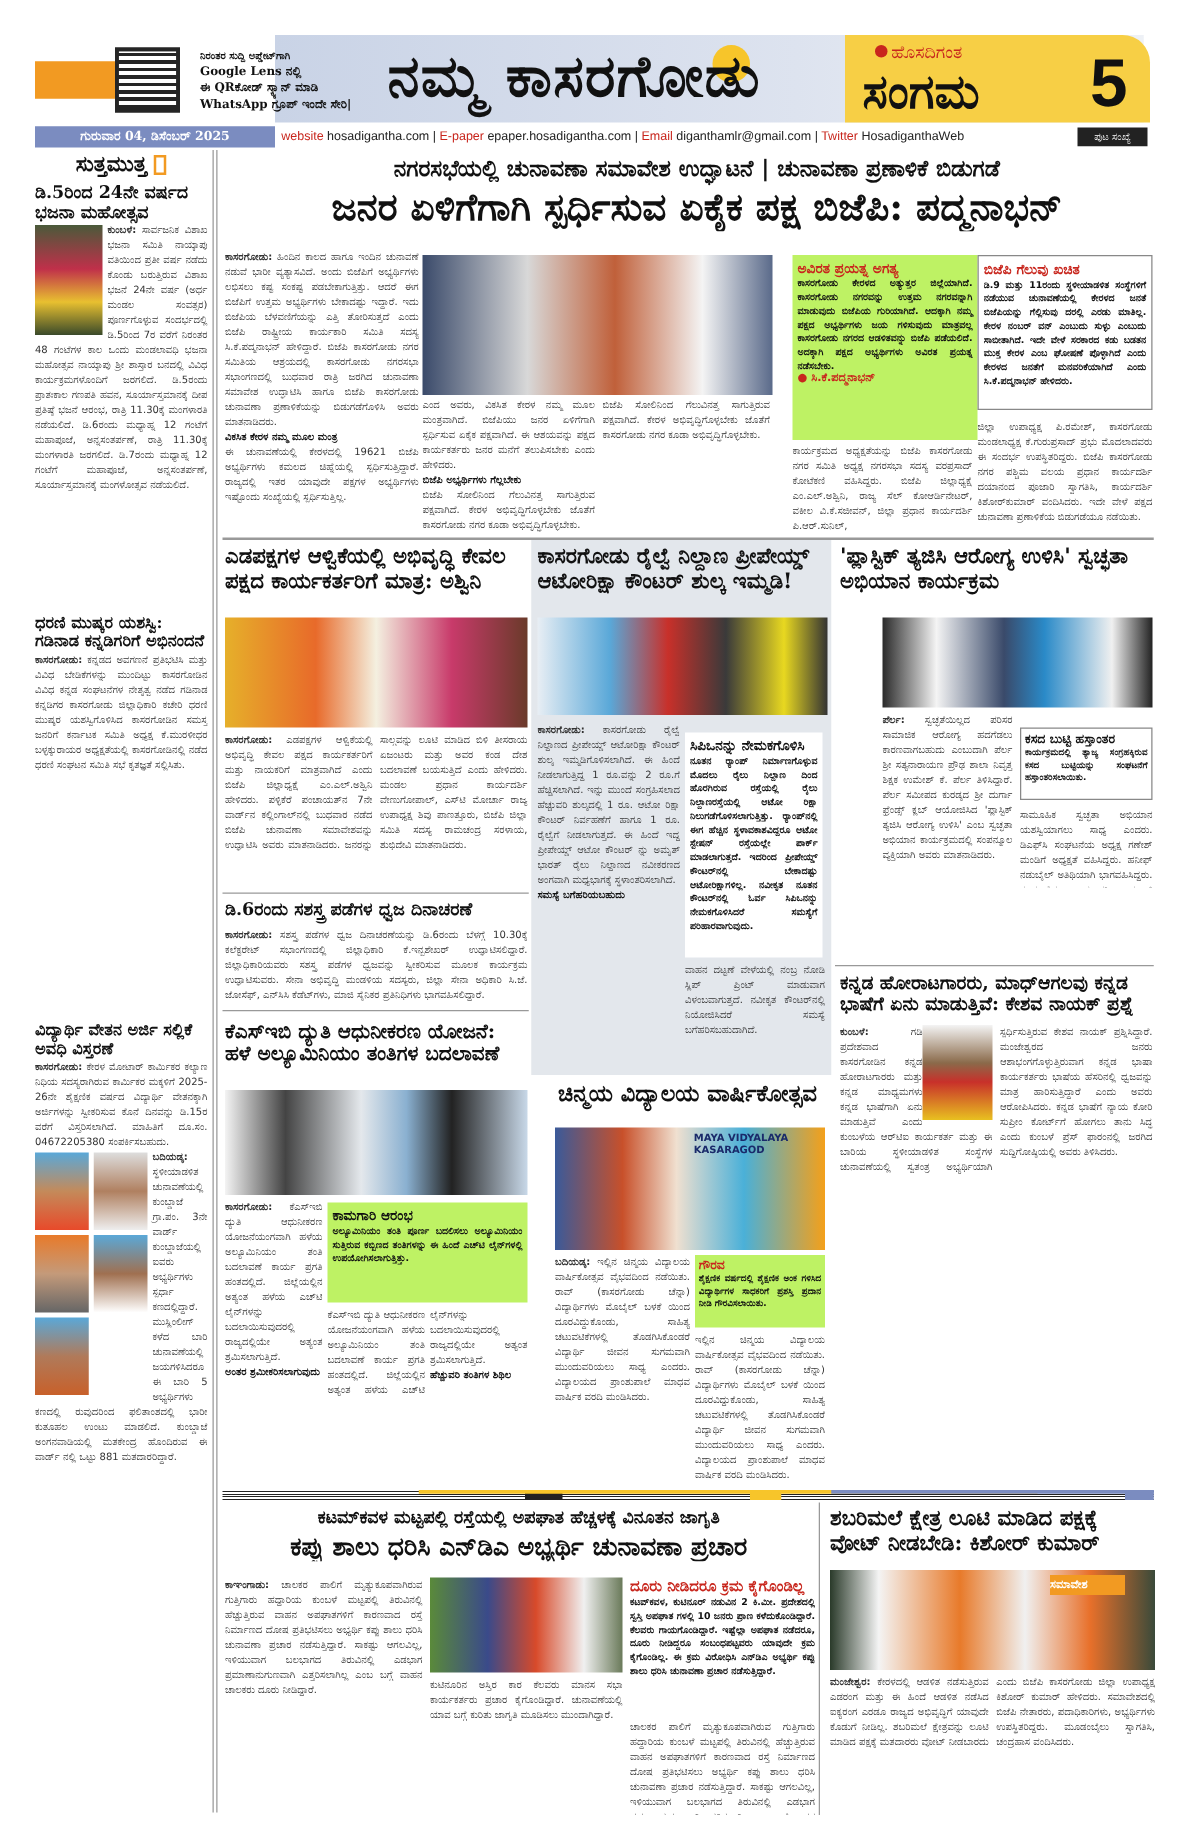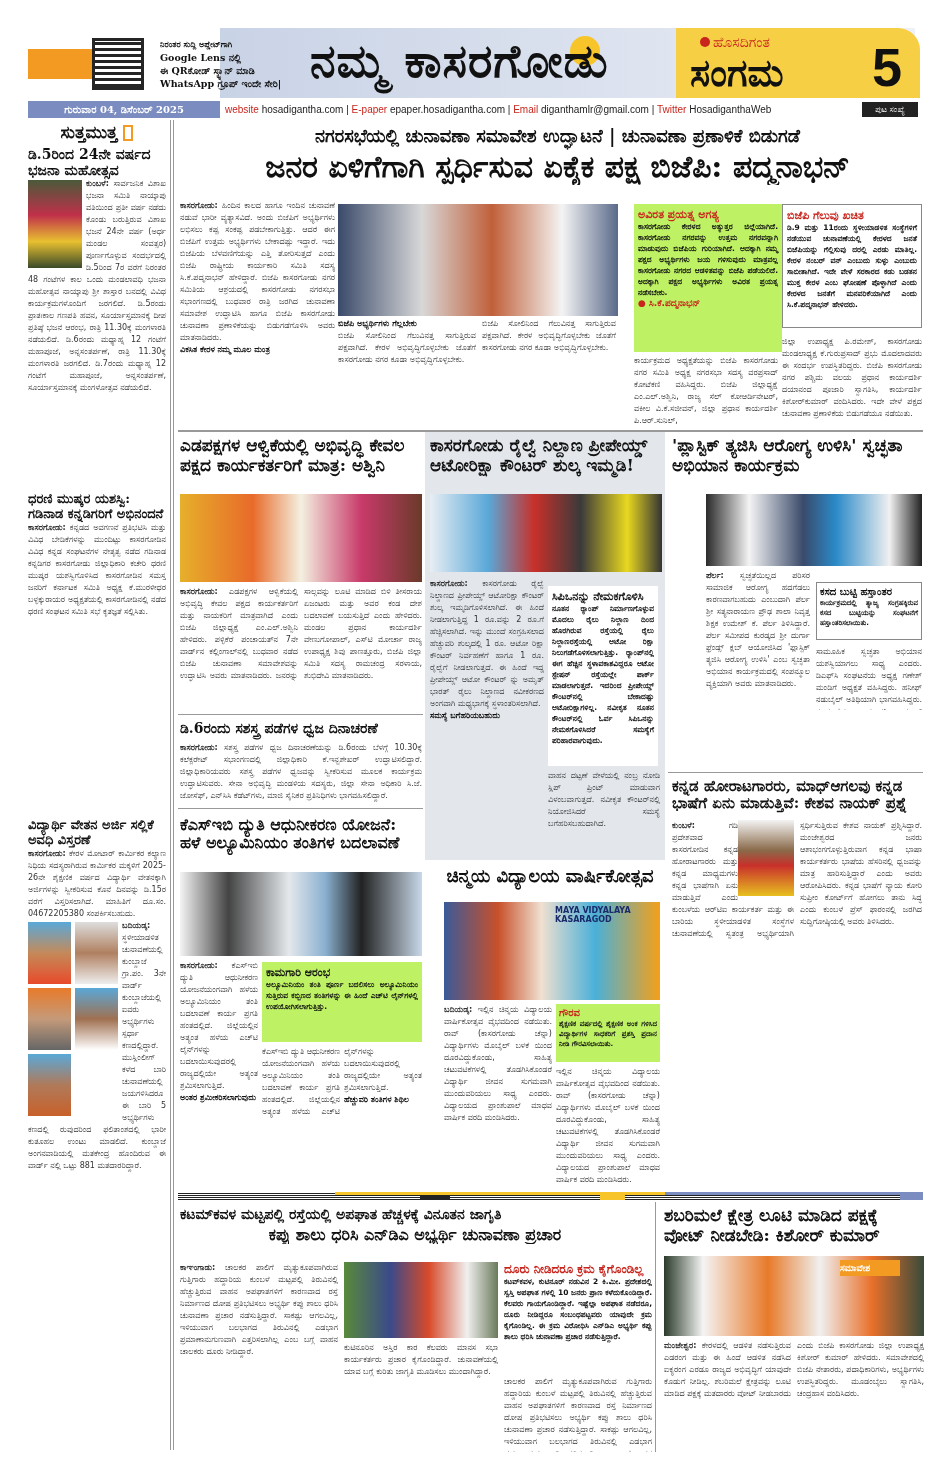--- a/index.html
+++ b/index.html
@@ -98,23 +98,25 @@
   </div>
 </div>
 
 <div class="abs head" style="left:180px;top:126px;width:755px;text-align:center;font-size:18px">ನಗರಸಭೆಯಲ್ಲಿ ಚುನಾವಣಾ ಸಮಾವೇಶ ಉದ್ಘಾಟನೆ | ಚುನಾವಣಾ ಪ್ರಣಾಳಿಕೆ ಬಿಡುಗಡೆ</div>
 <div class="abs head" style="left:180px;top:150px;width:755px;text-align:center;font-size:30px;white-space:nowrap;overflow:hidden">ಜನರ ಏಳಿಗೆಗಾಗಿ ಸ್ಪರ್ಧಿಸುವ ಏಕೈಕ ಪಕ್ಷ ಬಿಜೆಪಿ: ಪದ್ಮನಾಭನ್</div>
 
 <div class="abs body" style="left:180px;top:200px;width:155px;height:228px;overflow:hidden">
   <b>ಕಾಸರಗೋಡು:</b>
   <span>ಹಿಂದಿನ ಕಾಲದ ಹಾಗೂ ಇಂದಿನ ಚುನಾವಣೆ ನಡುವೆ ಭಾರೀ ವ್ಯತ್ಯಾಸವಿದೆ. ಅಂದು ಬಿಜೆಪಿಗೆ ಅಭ್ಯರ್ಥಿಗಳು ಲಭಿಸಲು ಕಷ್ಟ ಸಂಕಷ್ಟ ಪಡಬೇಕಾಗುತ್ತಿತ್ತು. ಆದರೆ ಈಗ ಬಿಜೆಪಿಗೆ ಉತ್ತಮ ಅಭ್ಯರ್ಥಿಗಳು ಬೇಕಾದಷ್ಟು ಇದ್ದಾರೆ. ಇದು ಬಿಜೆಪಿಯ ಬೆಳವಣಿಗೆಯನ್ನು ಎತ್ತಿ ತೋರಿಸುತ್ತದೆ ಎಂದು ಬಿಜೆಪಿ ರಾಷ್ಟ್ರೀಯ ಕಾರ್ಯಕಾರಿ ಸಮಿತಿ ಸದಸ್ಯ ಸಿ.ಕೆ.ಪದ್ಮನಾಭನ್ ಹೇಳಿದ್ದಾರೆ. ಬಿಜೆಪಿ ಕಾಸರಗೋಡು ನಗರ ಸಮಿತಿಯ ಆಶ್ರಯದಲ್ಲಿ ಕಾಸರಗೋಡು ನಗರಸಭಾ ಸಭಾಂಗಣದಲ್ಲಿ ಬುಧವಾರ ರಾತ್ರಿ ಜರಗಿದ ಚುನಾವಣಾ ಸಮಾವೇಶ ಉದ್ಘಾಟಿಸಿ ಹಾಗೂ ಬಿಜೆಪಿ ಕಾಸರಗೋಡು ಚುನಾವಣಾ ಪ್ರಣಾಳಿಕೆಯನ್ನು ಬಿಡುಗಡೆಗೊಳಿಸಿ ಅವರು ಮಾತನಾಡಿದರು.</span>
   <div style="font-weight:bold;color:#111">ವಿಕಸಿತ ಕೇರಳ ನಮ್ಮ ಮೂಲ ಮಂತ್ರ</div>
+  <span>ಈ ಚುನಾವಣೆಯಲ್ಲಿ ಕೇರಳದಲ್ಲಿ 19621 ಬಿಜೆಪಿ ಅಭ್ಯರ್ಥಿಗಳು ಕಮಲದ ಚಿಹ್ನೆಯಲ್ಲಿ ಸ್ಪರ್ಧಿಸುತ್ತಿದ್ದಾರೆ. ರಾಜ್ಯದಲ್ಲಿ ಇತರ ಯಾವುದೇ ಪಕ್ಷಗಳ ಅಭ್ಯರ್ಥಿಗಳು ಇಷ್ಟೊಂದು ಸಂಖ್ಯೆಯಲ್ಲಿ ಸ್ಪರ್ಧಿಸುತ್ತಿಲ್ಲ.</span>
 </div>
 <div class="abs photo" style="left:338px;top:204px;width:280px;height:112px;background:linear-gradient(90deg,#3a4a6a,#d8d8d8 30%,#c0603a 55%,#f4f4f4 80%,#5a6a8a)"></div>
 <div class="abs body" style="left:338px;top:318px;width:138px;height:110px;overflow:hidden">
+  <span>ಎಂದ ಅವರು, ವಿಕಸಿತ ಕೇರಳ ನಮ್ಮ ಮೂಲ ಮಂತ್ರವಾಗಿದೆ. ಬಿಜೆಪಿಯು ಜನರ ಏಳಿಗೆಗಾಗಿ ಸ್ಪರ್ಧಿಸುವ ಏಕೈಕ ಪಕ್ಷವಾಗಿದೆ. ಈ ಆಶಯವನ್ನು ಪಕ್ಷದ ಕಾರ್ಯಕರ್ತರು ಜನರ ಮನೆಗೆ ತಲುಪಿಸಬೇಕು ಎಂದು ಹೇಳಿದರು.</span>
   <div style="font-weight:bold;color:#111">ಬಿಜೆಪಿ ಅಭ್ಯರ್ಥಿಗಳು ಗೆಲ್ಲಬೇಕು</div>
   <span>ಬಿಜೆಪಿ ಸೋಲಿನಿಂದ ಗೆಲುವಿನತ್ತ ಸಾಗುತ್ತಿರುವ ಪಕ್ಷವಾಗಿದೆ. ಕೇರಳ ಅಭಿವೃದ್ಧಿಗೊಳ್ಳಬೇಕು ಜೊತೆಗೆ ಕಾಸರಗೋಡು ನಗರ ಕೂಡಾ ಅಭಿವೃದ್ಧಿಗೊಳ್ಳಬೇಕು.</span>
 </div>
 <div class="abs body" style="left:482px;top:318px;width:134px;height:110px;overflow:hidden">
   <span>ಬಿಜೆಪಿ ಸೋಲಿನಿಂದ ಗೆಲುವಿನತ್ತ ಸಾಗುತ್ತಿರುವ ಪಕ್ಷವಾಗಿದೆ. ಕೇರಳ ಅಭಿವೃದ್ಧಿಗೊಳ್ಳಬೇಕು ಜೊತೆಗೆ ಕಾಸರಗೋಡು ನಗರ ಕೂಡಾ ಅಭಿವೃದ್ಧಿಗೊಳ್ಳಬೇಕು.</span>
 </div>
 <div class="abs box-gray" style="left:634px;top:204px;width:148px;height:148px;padding:4px;overflow:hidden">
   <div class="sidebox-title red" style="font-size:11px">ಅವಿರತ ಪ್ರಯತ್ನ ಅಗತ್ಯ</div>
   <div class="body" style="font-size:7.5px;line-height:11px;color:#111;font-weight:bold">ಕಾಸರಗೋಡು ಕೇರಳದ ಅತ್ಯುತ್ತರ ಜಿಲ್ಲೆಯಾಗಿದೆ. ಕಾಸರಗೋಡು ನಗರವನ್ನು ಉತ್ತಮ ನಗರವನ್ನಾಗಿ ಮಾಡುವುದು ಬಿಜೆಪಿಯ ಗುರಿಯಾಗಿದೆ. ಆದಕ್ಕಾಗಿ ನಮ್ಮ ಪಕ್ಷದ ಅಭ್ಯರ್ಥಿಗಳು ಜಯ ಗಳಿಸುವುದು ಮಾತ್ರವಲ್ಲ ಕಾಸರಗೋಡು ನಗರದ ಆಡಳಿತವನ್ನು ಬಿಜೆಪಿ ಪಡೆಯಲಿದೆ. ಅದಕ್ಕಾಗಿ ಪಕ್ಷದ ಅಭ್ಯರ್ಥಿಗಳು ಅವಿರತ ಪ್ರಯತ್ನ ನಡೆಸಬೇಕು.</div>
   <div class="red" style="font-size:9px;font-weight:bold">● <span>ಸಿ.ಕೆ.ಪದ್ಮನಾಭನ್</span></div>
@@ -216,22 +218,22 @@
 </div>
 
 <div class="abs stripe" style="left:178px;top:1192px;width:745px;background:repeating-linear-gradient(0deg,#222 0 1px,#fff 1px 2px)"></div>
 <div class="abs" style="left:420px;top:1192px;width:30px;height:8px;background:#222"></div>
 <div class="abs" style="left:335px;top:1192px;width:165px;height:3px;background:#f7c52a"></div>
 <div class="abs" style="left:500px;top:1192px;width:330px;height:3px;background:#f7c52a"></div>
 <div class="abs" style="left:600px;top:1192px;width:25px;height:8px;background:#f7c52a"></div>
 <div class="abs" style="left:665px;top:1192px;width:258px;height:3px;background:#7b8cc0"></div>
 <div class="abs" style="left:900px;top:1192px;width:23px;height:8px;background:#7b8cc0"></div>
 
-<div class="abs head" style="left:180px;top:1206px;width:470px;font-size:14px;text-align:left">ಕಟಮ್‌ಕವಳ ಮಟ್ಟಪಲ್ಲಿ ರಸ್ತೆಯಲ್ಲಿ ಅಪಘಾತ ಹೆಚ್ಚಳಕ್ಕೆ ವಿನೂತನ ಜಾಗೃತಿ</div>
-<div class="abs head" style="left:180px;top:1226px;width:470px;font-size:16px;text-align:center;white-space:nowrap;overflow:hidden">ಕಪ್ಪು ಶಾಲು ಧರಿಸಿ ಎನ್‌ಡಿಎ ಅಭ್ಯರ್ಥಿ ಚುನಾವಣಾ ಪ್ರಚಾರ</div>
+<div class="abs head" style="left:180px;top:1206px;width:470px;font-size:14px;text-align:center">ಕಟಮ್‌ಕವಳ ಮಟ್ಟಪಲ್ಲಿ ರಸ್ತೆಯಲ್ಲಿ ಅಪಘಾತ ಹೆಚ್ಚಳಕ್ಕೆ ವಿನೂತನ ಜಾಗೃತಿ</div>
+<div class="abs head" style="left:180px;top:1226px;width:470px;font-size:20px;text-align:center;white-space:nowrap;overflow:hidden">ಕಪ್ಪು ಶಾಲು ಧರಿಸಿ ಎನ್‌ಡಿಎ ಅಭ್ಯರ್ಥಿ ಚುನಾವಣಾ ಪ್ರಚಾರ</div>
 <div class="abs body" style="left:180px;top:1262px;width:158px;height:190px;overflow:hidden">
   <b>ಕಾಞಂಗಾಡು:</b>
   <span>ಚಾಲಕರ ಪಾಲಿಗೆ ಮೃತ್ಯುಕೂಪವಾಗಿರುವ ಗುತ್ತಿಗಾರು ಹದ್ದಾರಿಯ ಕುಂಬಳೆ ಮಟ್ಟಪಲ್ಲಿ ತಿರುವಿನಲ್ಲಿ ಹೆಚ್ಚುತ್ತಿರುವ ವಾಹನ ಅಪಘಾತಗಳಿಗೆ ಕಾರಣವಾದ ರಸ್ತೆ ನಿರ್ಮಾಣದ ದೋಷ ಪ್ರತಿಭಟಿಸಲು ಅಭ್ಯರ್ಥಿ ಕಪ್ಪು ಶಾಲು ಧರಿಸಿ ಚುನಾವಣಾ ಪ್ರಚಾರ ನಡೆಸುತ್ತಿದ್ದಾರೆ. ಸಾಕಷ್ಟು ಆಗಲವಿಲ್ಲ, ಇಳಿಯುವಾಗ ಬಲಭಾಗದ ತಿರುವಿನಲ್ಲಿ ಎಡಭಾಗ ಪ್ರಮಾಣಾನುಗುಣವಾಗಿ ಎತ್ತರಿಸಲಾಗಿಲ್ಲ ಎಂಬ ಬಗ್ಗೆ ವಾಹನ ಚಾಲಕರು ದೂರು ನೀಡಿದ್ದಾರೆ.</span>
 </div>
 <div class="abs photo" style="left:344px;top:1262px;width:154px;height:76px;background:linear-gradient(90deg,#5a8a3a,#3a4a8a 30%,#d84a2a 55%,#f0f0f0 80%,#6a7a5a)"></div>
 <div class="abs body" style="left:344px;top:1342px;width:154px;height:110px;overflow:hidden">
   <span>ಕುಟಿನೂರಿನ ಅಸ್ತಿರ ಕಾರ ಕೆಲವರು ಮಾನಸ ಸಭಾ ಕಾರ್ಯಕರ್ತರು ಪ್ರಚಾರ ಕೈಗೊಂಡಿದ್ದಾರೆ. ಚುನಾವಣೆಯಲ್ಲಿ ಯಾವ ಬಗ್ಗೆ ಕುರಿತು ಜಾಗೃತಿ ಮೂಡಿಸಲು ಮುಂದಾಗಿದ್ದಾರೆ.</span>
 </div>
 <div class="abs" style="left:504px;top:1262px;width:148px;height:110px;overflow:hidden">
   <div class="sidebox-title red" style="font-size:12px">ದೂರು ನೀಡಿದರೂ ಕ್ರಮ ಕೈಗೊಂಡಿಲ್ಲ</div>

